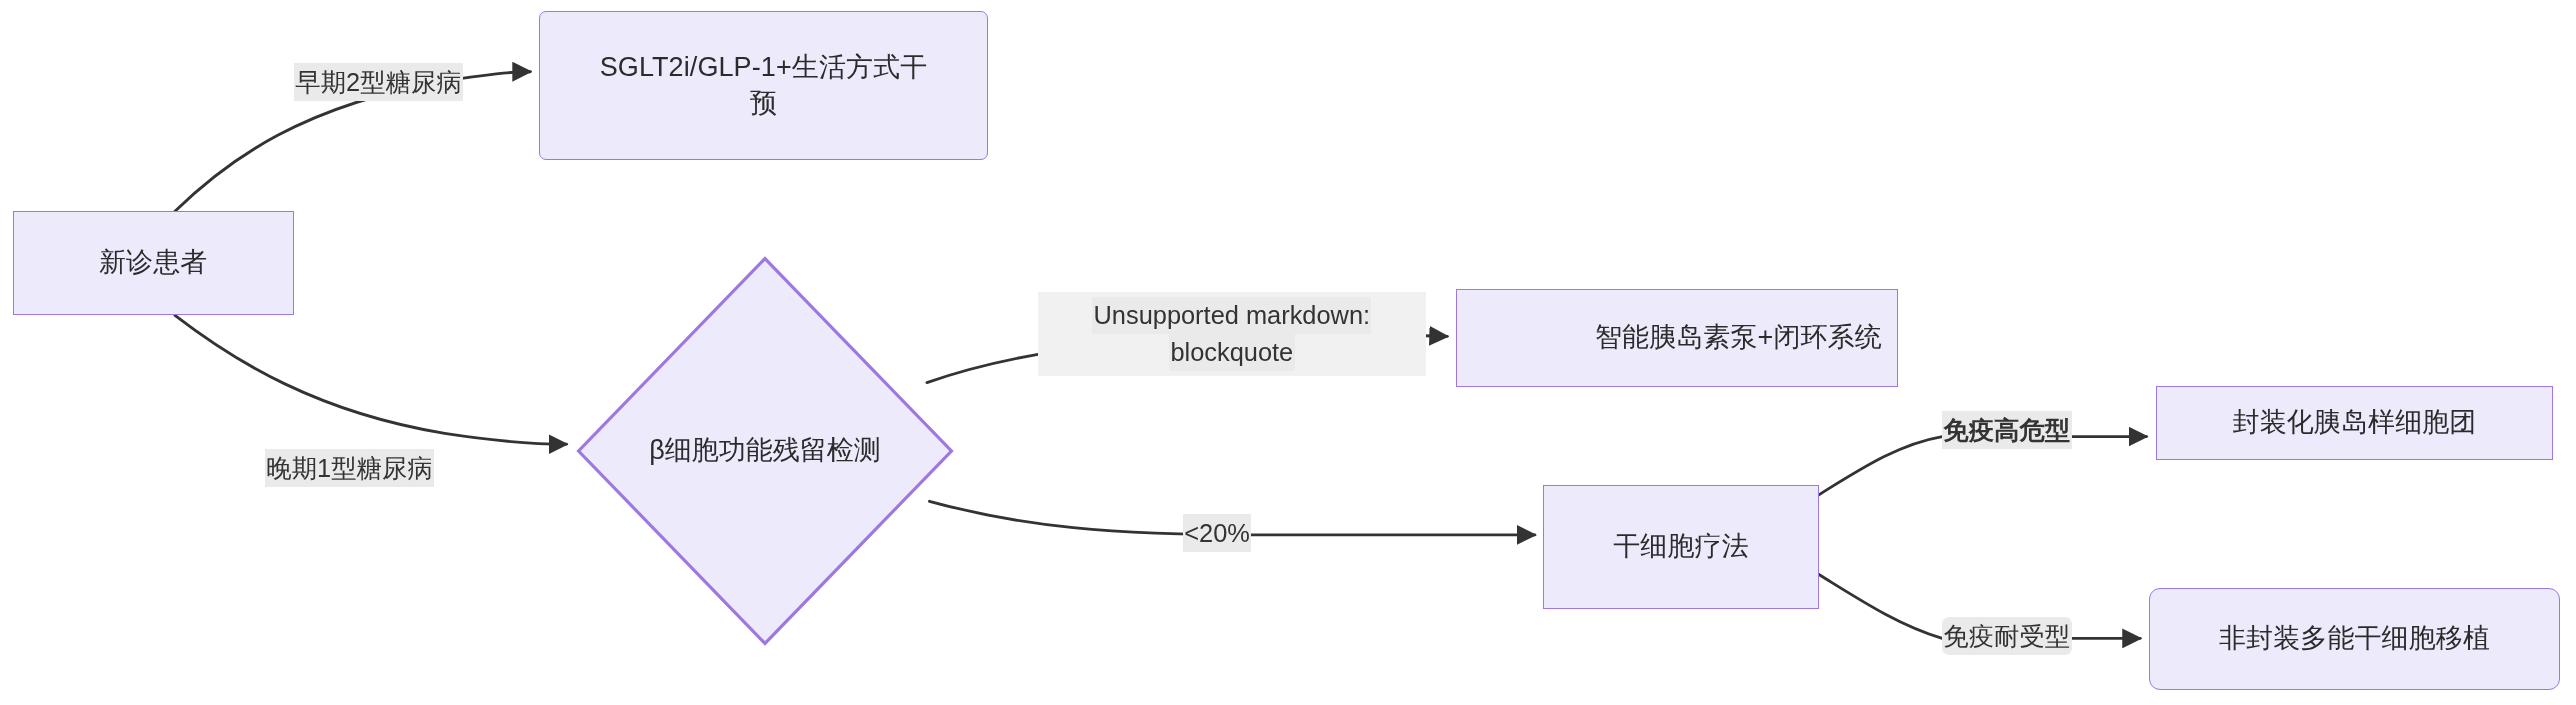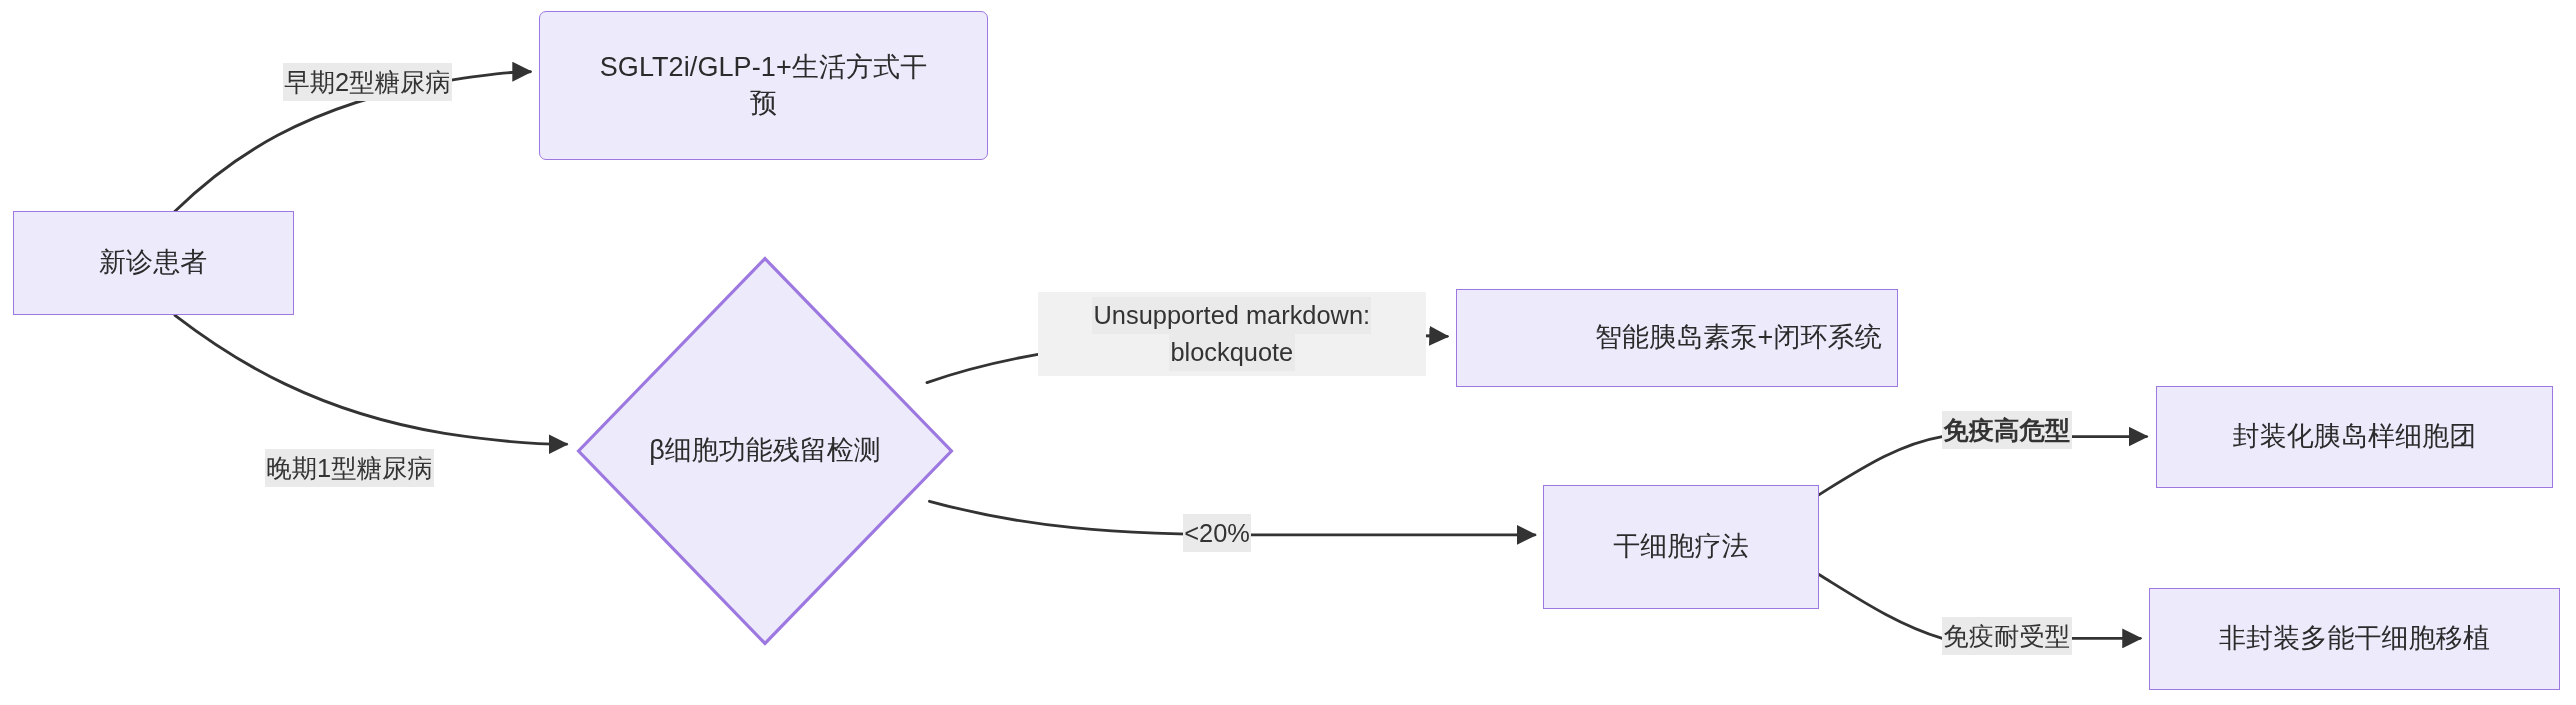--- a/index.html
+++ b/index.html
@@ -138,29 +138,29 @@
   </div>
 
   <div class="node" style="left:1456px; top:289px; width:442px; height:98px;justify-content:flex-end;">
     <span class="label">智能胰岛素泵+闭环系统</span>
   </div>
 
   <div class="node" style="left:1543px; top:485px; width:276px; height:124px;">
     <span class="label">干细胞疗法</span>
   </div>
 
-  <div class="node" style="left:2156px; top:386px; width:397px; height:102px;">
+  <div class="node" style="left:2156px; top:386px; width:397px; height:74px;">
     <span class="label">封装化胰岛样细胞团</span>
   </div>
 
-  <div class="node" style="left:2149px; top:588px; width:411px; height:102px;">
+  <div class="node" style="left:2149px; top:588px; width:411px; height:102px;border-radius:11px;">
     <span class="label">非封装多能干细胞移植</span>
   </div>
 
-  <div class="edge-label" style="left:283px; top:63px;">
+  <div class="edge-label" style="left:294px; top:63px;">
     <span>早期2型糖尿病</span>
   </div>
 
   <div class="edge-label" style="left:265px; top:406px;margin-top:43px;">
     <span>晚期1型糖尿病</span>
   </div>
 
   <div class="edge-label multi" style="left:1038px; top:292px; width:375px;">
     <div style="text-align:center;">
       <span class="ln">Unsupported markdown:</span>
@@ -171,18 +171,18 @@
   </div>
 
   <div class="edge-label" style="left:1183px; top:514px;">
     <span>&lt;20%</span>
   </div>
 
   <div class="edge-label" style="left:1942px; top:411px;font-weight:bold;">
     <span>免疫高危型</span>
   </div>
 
-  <div class="edge-label" style="left:1942px; top:617px;">
+  <div class="edge-label" style="left:1942px; top:617px;border-radius:7px;">
     <span>免疫耐受型</span>
   </div>
 
 </div>
 
 
 </body></html>

